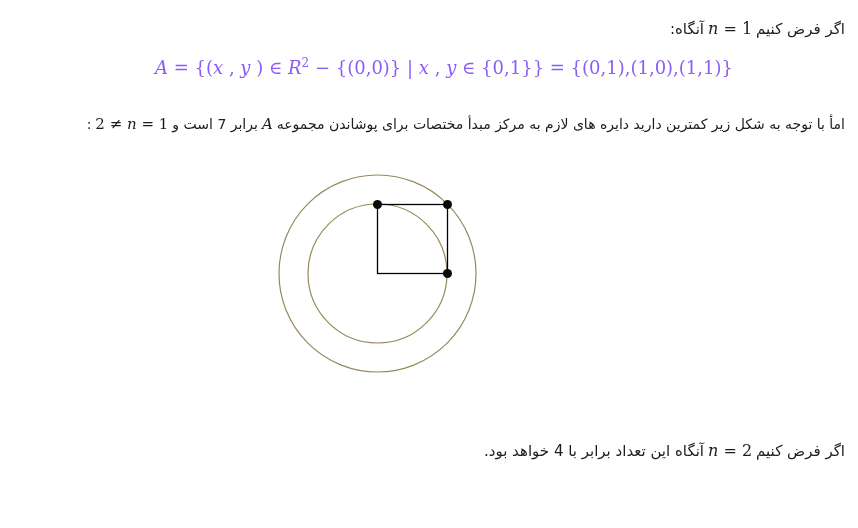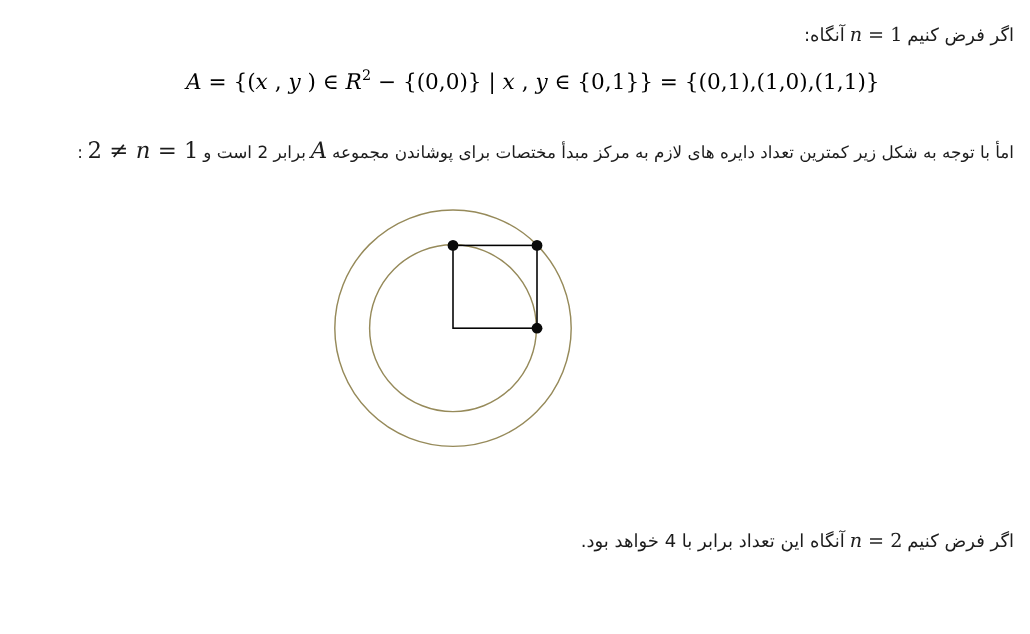--- a/index.html
+++ b/index.html
@@ -11,45 +11,45 @@
     position:absolute;margin:0;white-space:nowrap;
     font-family:"DejaVu Sans",sans-serif;font-size:15px;color:#1c1c1c;
   }
   .math{
     font-family:"DejaVu Serif",serif;font-size:16px;margin:0 4px;
     display:inline-block;
   }
   .var{font-style:italic;font-family:"DejaVu Serif",serif;}
   .formula{
     position:absolute;left:155px;top:56px;margin:0;white-space:nowrap;
-    font-family:"DejaVu Serif",serif;font-size:18px;color:#000000;direction:ltr;
+    font-family:"DejaVu Serif",serif;font-size:18px;color:#8b5cf6;direction:ltr;
   }
   .formula .sup{font-size:12px;vertical-align:7px;}
   #line1{top:19px;right:13px;}
   #line3{top:115px;right:13px;font-size:14px;}
-  #line3 .math{font-size:19px;}
+  #line3 .math{font-size:15px;}
   #line5{top:441px;right:13px;}
   #line6{top:471px;right:13px;}
   #diagram{position:absolute;left:269px;top:165px;}
 </style>
 </head>
 <body>
 
 <div id="page">
 
   <p id="line1" class="fa-line" dir="rtl">
     <span>اگر فرض کنیم</span><span class="math" dir="ltr"><span class="var">n</span><span> = 1</span></span><span>آنگاه:</span>
   </p>
 
   <p class="formula">
     <span class="var">A</span><span> = {(</span><span class="var">x</span><span> , </span><span class="var">y</span><span> ) ∈ </span><span class="var">R</span><span class="sup">2</span><span> − {(0,0)} | </span><span class="var">x</span><span> , </span><span class="var">y</span><span> ∈ {0,1}} = {(0,1),(1,0),(1,1)}</span>
   </p>
 
   <p id="line3" class="fa-line" dir="rtl">
-    <span>امأ با توجه به شکل زیر کمترین تعداد دایره های لازم به مرکز مبدأ مختصات برای پوشاندن مجموعه</span><span class="math var">A</span><span>برابر 2 است و</span><span class="math" dir="ltr"><span>2 ≠ </span><span class="var">n</span><span> = 1</span></span><span>:</span>
+    <span>امأ با توجه به شکل زیر کمترین دارید دایره های لازم به مرکز مبدأ مختصات برای پوشاندن مجموعه</span><span class="math var">A</span><span>برابر 7 است و</span><span class="math" dir="ltr"><span>2 ≠ </span><span class="var">n</span><span> = 1</span></span><span>:</span>
   </p>
 
   <svg id="diagram" width="220" height="220" viewBox="0 0 220 220">
     <circle cx="108.5" cy="108.5" r="98.5" fill="none" stroke-width="1.2" stroke="#968a5a"></circle>
     <circle cx="108.5" cy="108.5" r="69.5" fill="none" stroke-width="1.2" stroke="#968a5a"></circle>
     <rect x="108.5" y="39.5" width="70" height="69" fill="none" stroke-width="1.3" stroke="#000000"></rect>
     <circle cx="108.5" cy="39.5" r="4.5" fill="#0a0a0a"></circle>
     <circle cx="178.5" cy="39.5" r="4.5" fill="#0a0a0a"></circle>
     <circle cx="178.5" cy="108.5" r="4.5" fill="#0a0a0a"></circle>
   </svg>

